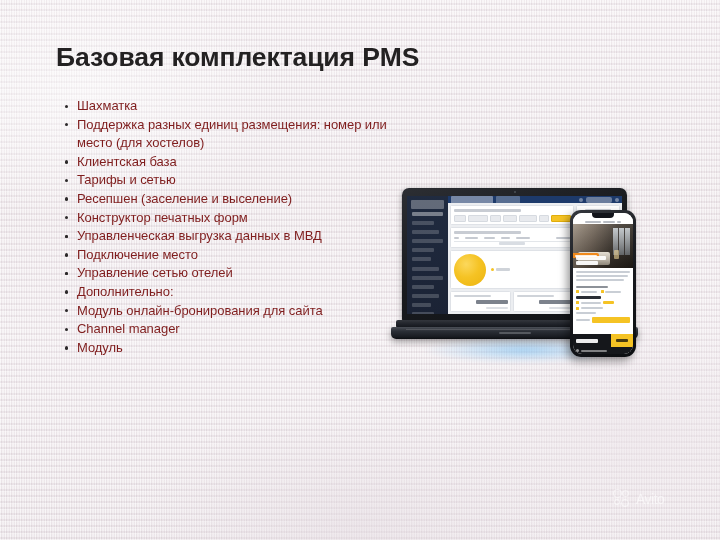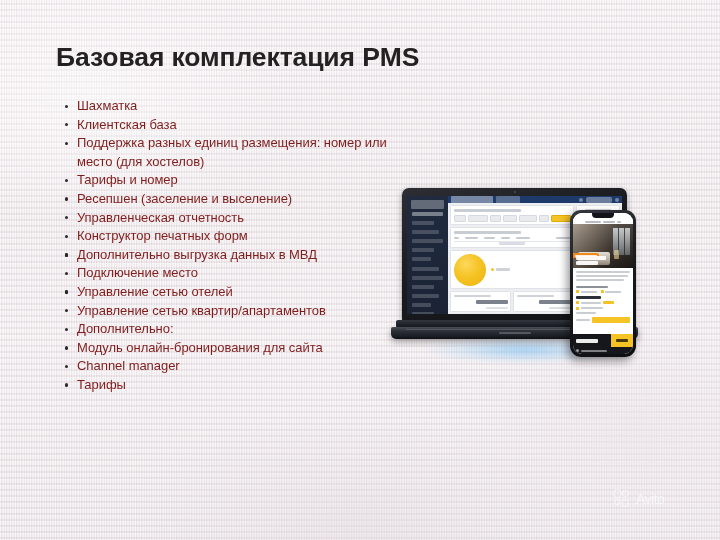--- a/index.html
+++ b/index.html
@@ -514,36 +514,34 @@
 
   <div class="bg-base"></div>
   <div class="bg-vert"></div>
   <div class="bg-horz"></div>
   <div class="bg-blotch"></div>
 
   <div id="title">Базовая комплектация PMS</div>
 
   <ul id="feature-list">
     <li><span class="bullet"></span><span>Шахматка</span></li>
+    <li><span class="bullet"></span><span>Поддержка разных единиц размещения: номер или место (для хостелов)</span></li>
     <li><span class="bullet"></span><span>Клиентская база</span></li>
-    <li><span class="bullet"></span><span>Поддержка разных единиц размещения: номер или место (для хостелов)</span></li>
-    <li><span class="bullet"></span><span>Тарифы и номер</span></li>
+    <li><span class="bullet"></span><span>Тарифы и сетью</span></li>
     <li><span class="bullet"></span><span>Ресепшен (заселение и выселение)</span></li>
-    <li><span class="bullet"></span><span>Управленческая отчетность</span></li>
     <li><span class="bullet"></span><span>Конструктор печатных форм</span></li>
     <li><span class="bullet"></span></li>
-    <li><span class="bullet"></span><span>Дополнительно выгрузка данных в МВД</span></li>
+    <li><span class="bullet"></span><span>Управленческая выгрузка данных в МВД</span></li>
     <li><span class="bullet"></span><span>Подключение место</span></li>
     <li><span class="bullet"></span></li>
     <li><span class="bullet"></span><span>Управление сетью отелей</span></li>
-    <li><span class="bullet"></span><span>Управление сетью квартир/апартаментов</span></li>
     <li><span class="bullet"></span><span>Дополнительно:</span></li>
     <li><span class="bullet"></span><span>Модуль онлайн-бронирования для сайта</span></li>
     <li><span class="bullet"></span><span>Channel manager</span></li>
-    <li><span class="bullet"></span><span>Тарифы</span></li>
+    <li><span class="bullet"></span><span>Модуль</span></li>
   </ul>
 
   <div id="device-scene">
 
     <div class="scene-glow"></div>
 
     <div id="laptop">
       <div class="lap-lid">
         <div class="lap-cam"></div>
 

